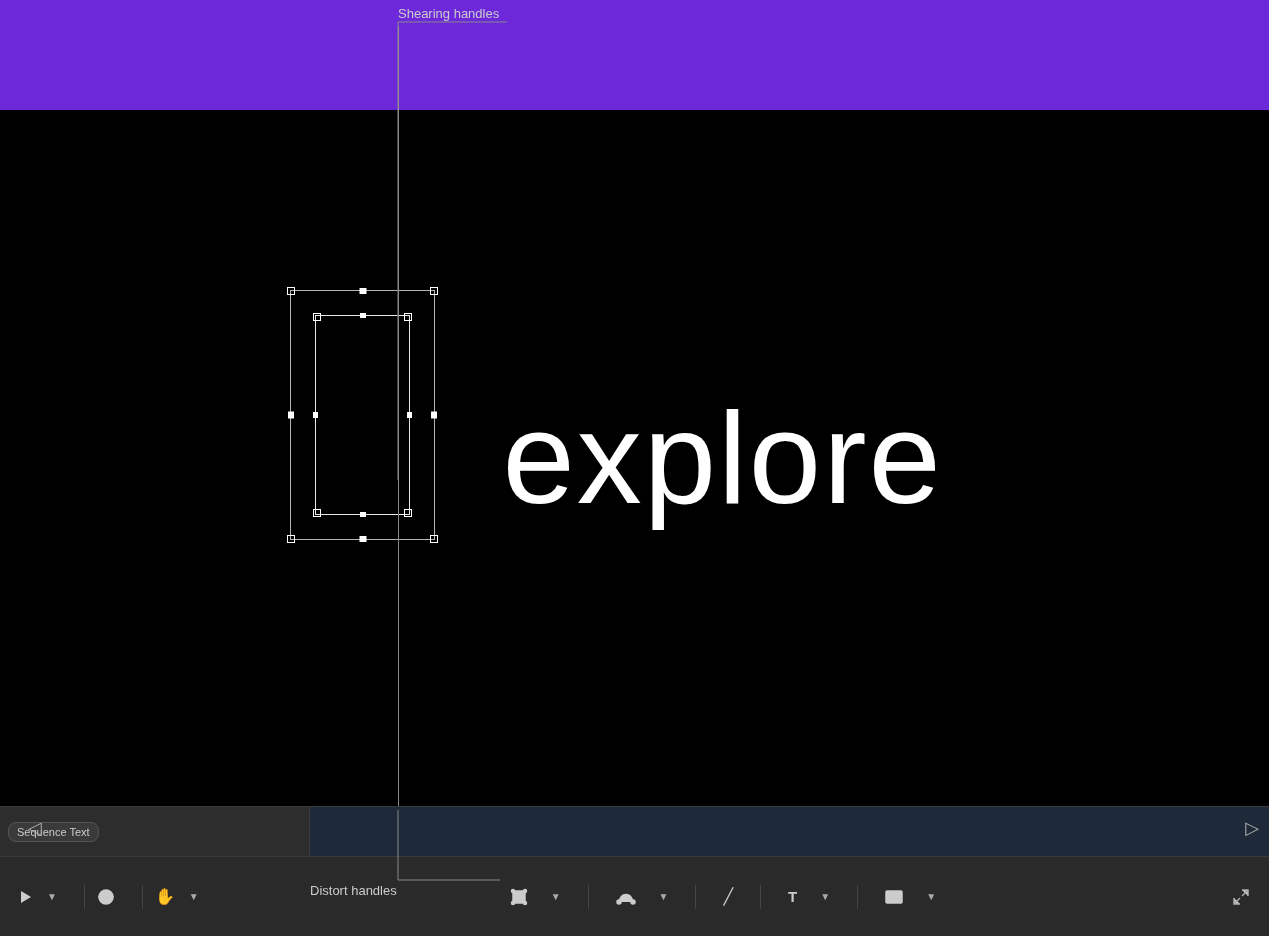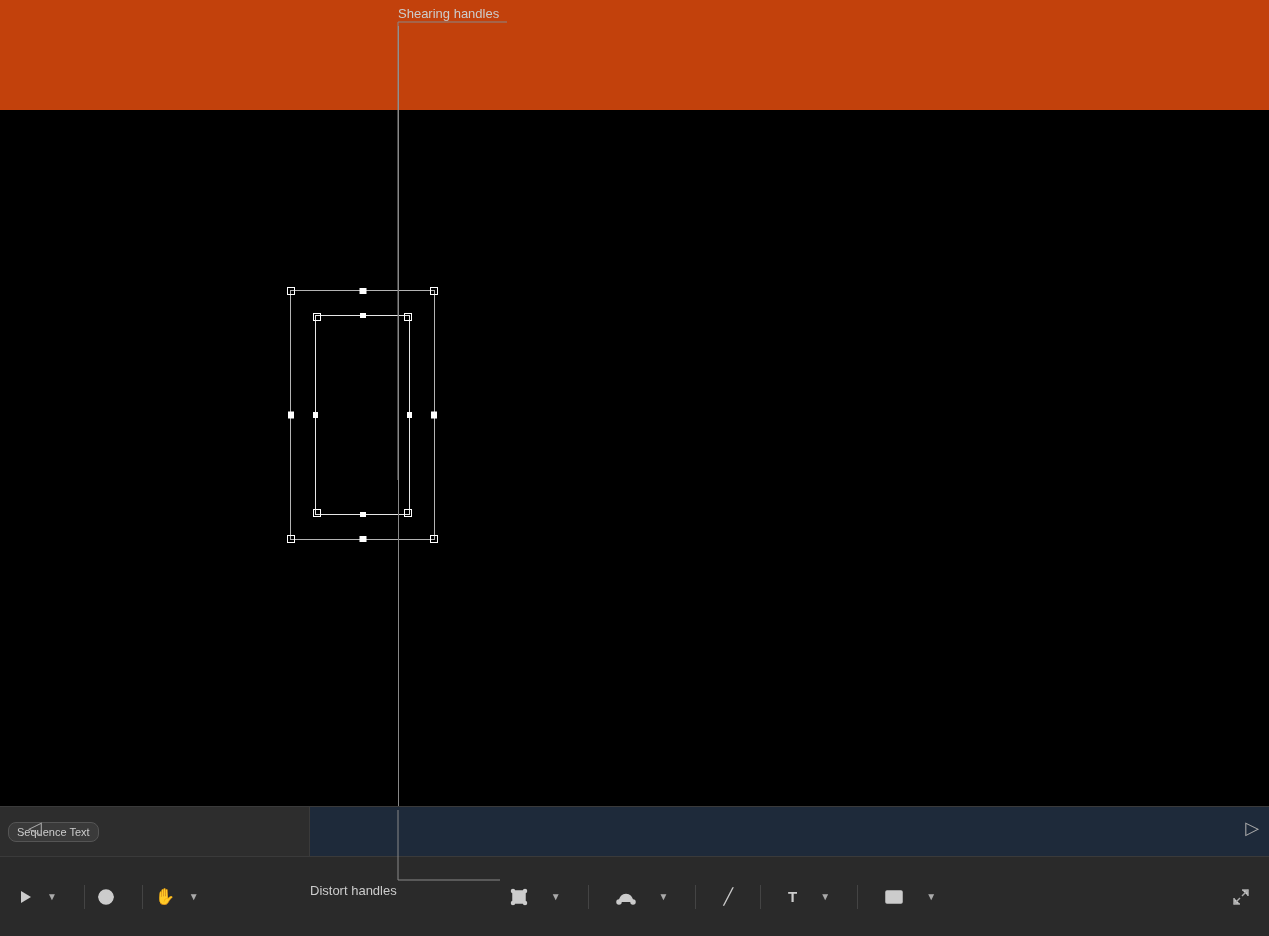--- a/index.html
+++ b/index.html
@@ -12,21 +12,21 @@
       position: relative;
     }
 
     
     .annotation-area {
       position: absolute;
       top: 0;
       left: 0;
       right: 0;
       height: 110px;
-      background: #c2410c;
+      background: #6d28d9;
       z-index: 10;
     }
 
     .shearing-label {
       position: absolute;
       top: 6px;
       left: 398px;
       color: #cccccc;
       font-size: 13px;
       white-space: nowrap;
@@ -359,20 +359,21 @@
   <div class="toolbar-item">
     <div class="monitor-icon"></div>
     <span class="chevron-down">⌃⌄</span>
   </div>
 </div>
 
 <div class="canvas-area">
 
   <div class="shearing-line-canvas"></div>
 
+  <div class="explore-text">explore</div>
 
   <div class="selection-box">
 
     <div class="outer-rect">
       <div class="handle handle-tl"></div>
       <div class="handle handle-tr"></div>
       <div class="handle handle-bl"></div>
       <div class="handle handle-br"></div>
 
       <div class="handle handle-tm shear-handle"></div>

